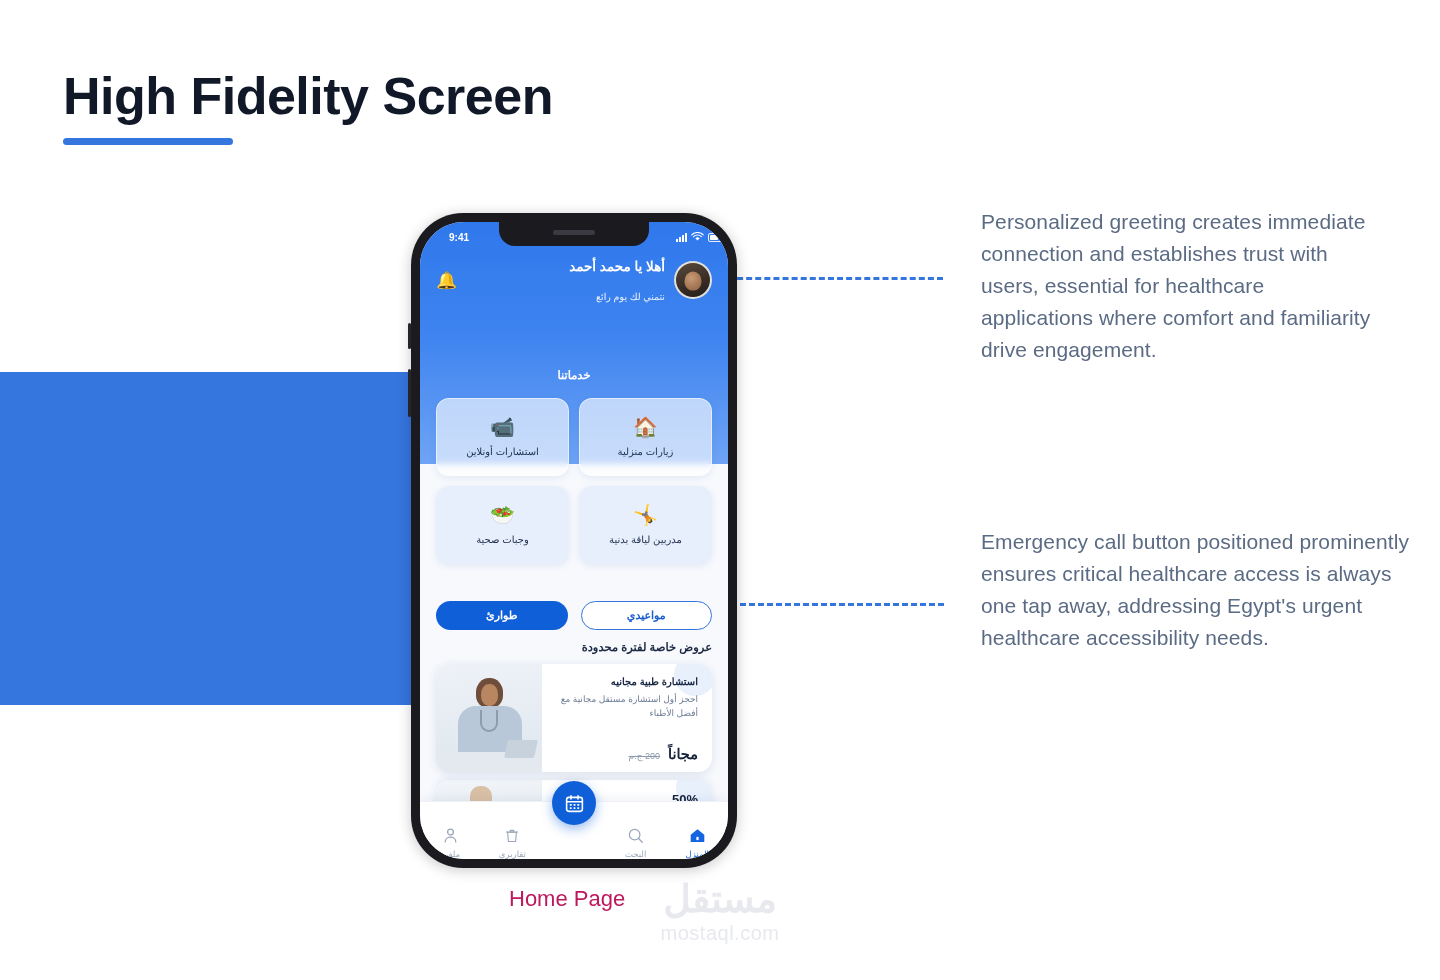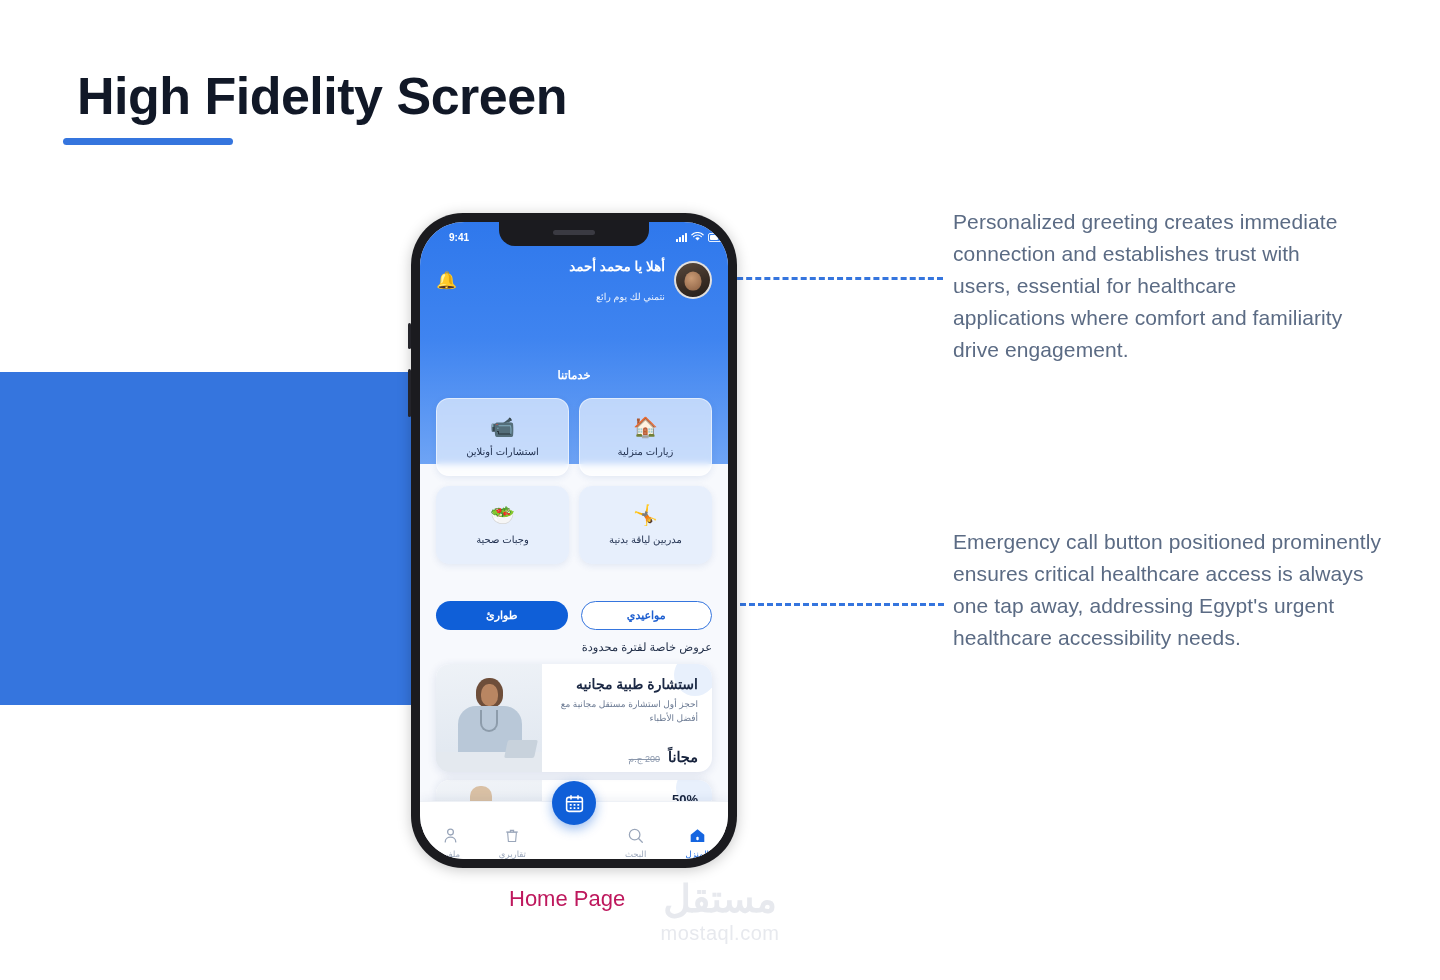--- a/index.html
+++ b/index.html
@@ -13,35 +13,35 @@
 
   
   .blue-block {
     position: absolute; left: 0; top: 372px;
     width: 412px; height: 333px;
     background: #3575de;
   }
 
   
   .page-title {
-    position: absolute; left: 77px; top: 66px;
+    position: absolute; left: 63px; top: 66px;
     font-size: 52px; font-weight: bold; letter-spacing: -0.5px;
     color: #111827; white-space: nowrap;
   }
   .title-underline {
     position: absolute; left: 63px; top: 138px;
     width: 170px; height: 7px; border-radius: 4px;
     background: #3575de;
   }
 
   
   .annotation {
     position: absolute;
     font-size: 21px; line-height: 32px;
-    color: #5b6b84; letter-spacing: 0.1px;
+    color: #5b6b84; letter-spacing: 0.1px; margin-left: 28px;
   }
   #ann-0 { left: 953px; top: 206px; width: 400px; }
   #ann-1 { left: 953px; top: 526px; width: 430px; }
 
   .dash-line {
     position: absolute; height: 0;
     border-top: 3px dashed #3575de;
   }
   #dash-0 { left: 728px; top: 277px; width: 215px; }
   #dash-1 { left: 722px; top: 603px; width: 222px; }
@@ -173,21 +173,21 @@
     height: 29px; border-radius: 16px; font-size: 11px; font-weight: bold;
     display: flex; align-items: center; justify-content: center; direction: rtl;
   }
   .btn-outline { background:#fff; border: 1.4px solid #3575de; color: #1e5fd0; }
   .btn-filled  { background:#0f5fd8; color:#fff; }
 
   
   .offers-title {
     position: absolute; top: 418px; left: 0; width: 100%;
     padding: 0 16px; text-align: right; direction: rtl;
-    font-size: 11.5px; font-weight: normal; color: #1c2a44; z-index: 4;
+    font-size: 11.5px; font-weight: bold; color: #1c2a44; z-index: 4;
   }
   .offer-card {
     position: absolute; top: 442px; left: 16px; right: 16px;
     height: 108px; border-radius: 14px; background: #fff; overflow: hidden;
     box-shadow: 0 2px 10px rgba(30,60,120,.12);
     display: flex; z-index: 4;
   }
   .offer-photo {
     width: 106px; flex: 0 0 auto; position: relative;
     background: linear-gradient(175deg,#eef2f7 0%,#dfe6ef 100%);
@@ -204,21 +204,21 @@
   .doc-laptop { position:absolute; right:6px; bottom:14px; width:30px; height:18px;
     background:#c8d2dc; transform: skewX(-12deg); border-radius:2px; }
   .offer-body {
     flex: 1; padding: 12px 14px 10px 8px; text-align: right; direction: rtl;
     display: flex; flex-direction: column; position: relative;
   }
   .offer-body::before {
     content:""; position:absolute; right:-4px; top:-10px; width:42px; height:42px;
     background:#e8f0fc; border-radius:50%;
   }
-  .offer-h { font-size: 14px; font-weight: bold; color:#1b2844; position:relative; }
+  .offer-h { font-size: 10px; font-weight: bold; color:#1b2844; position:relative; }
   .offer-p { font-size: 9px; color:#6b7a93; line-height: 14px; margin-top:5px; position:relative; }
   .offer-price { margin-top: auto; display:flex; align-items:baseline; gap:8px; position:relative; }
   .price-now { font-size: 14.5px; font-weight: bold; color:#16223c; }
   .price-old { font-size: 9px; color:#8a97ac; text-decoration: line-through; margin-top: 29px; }
 
   .offer-card-2 {
     position: absolute; top: 558px; left: 16px; right: 16px;
     height: 60px; border-radius: 14px; background:#fff; overflow:hidden;
     box-shadow: 0 -1px 8px rgba(30,60,120,.10); z-index: 3;
     display:flex;

